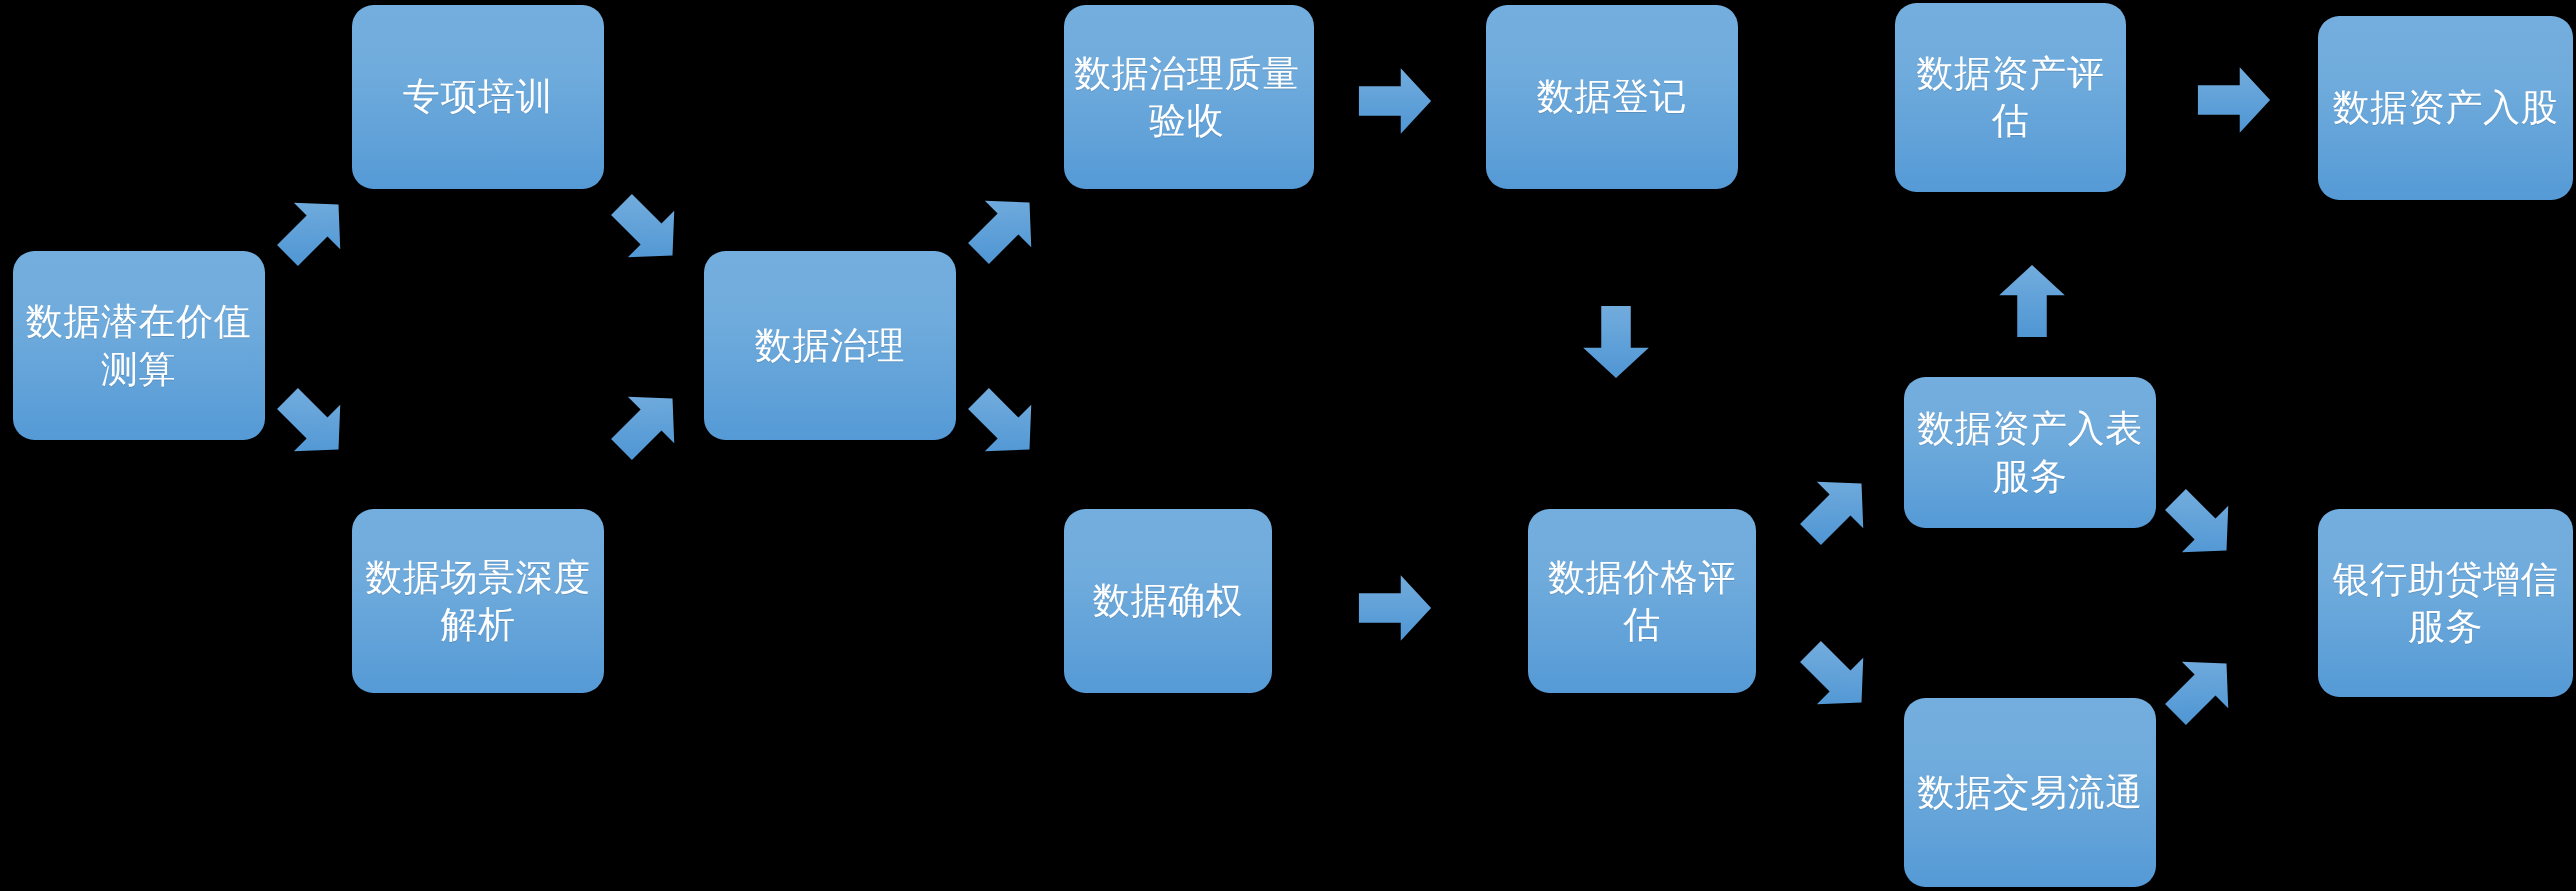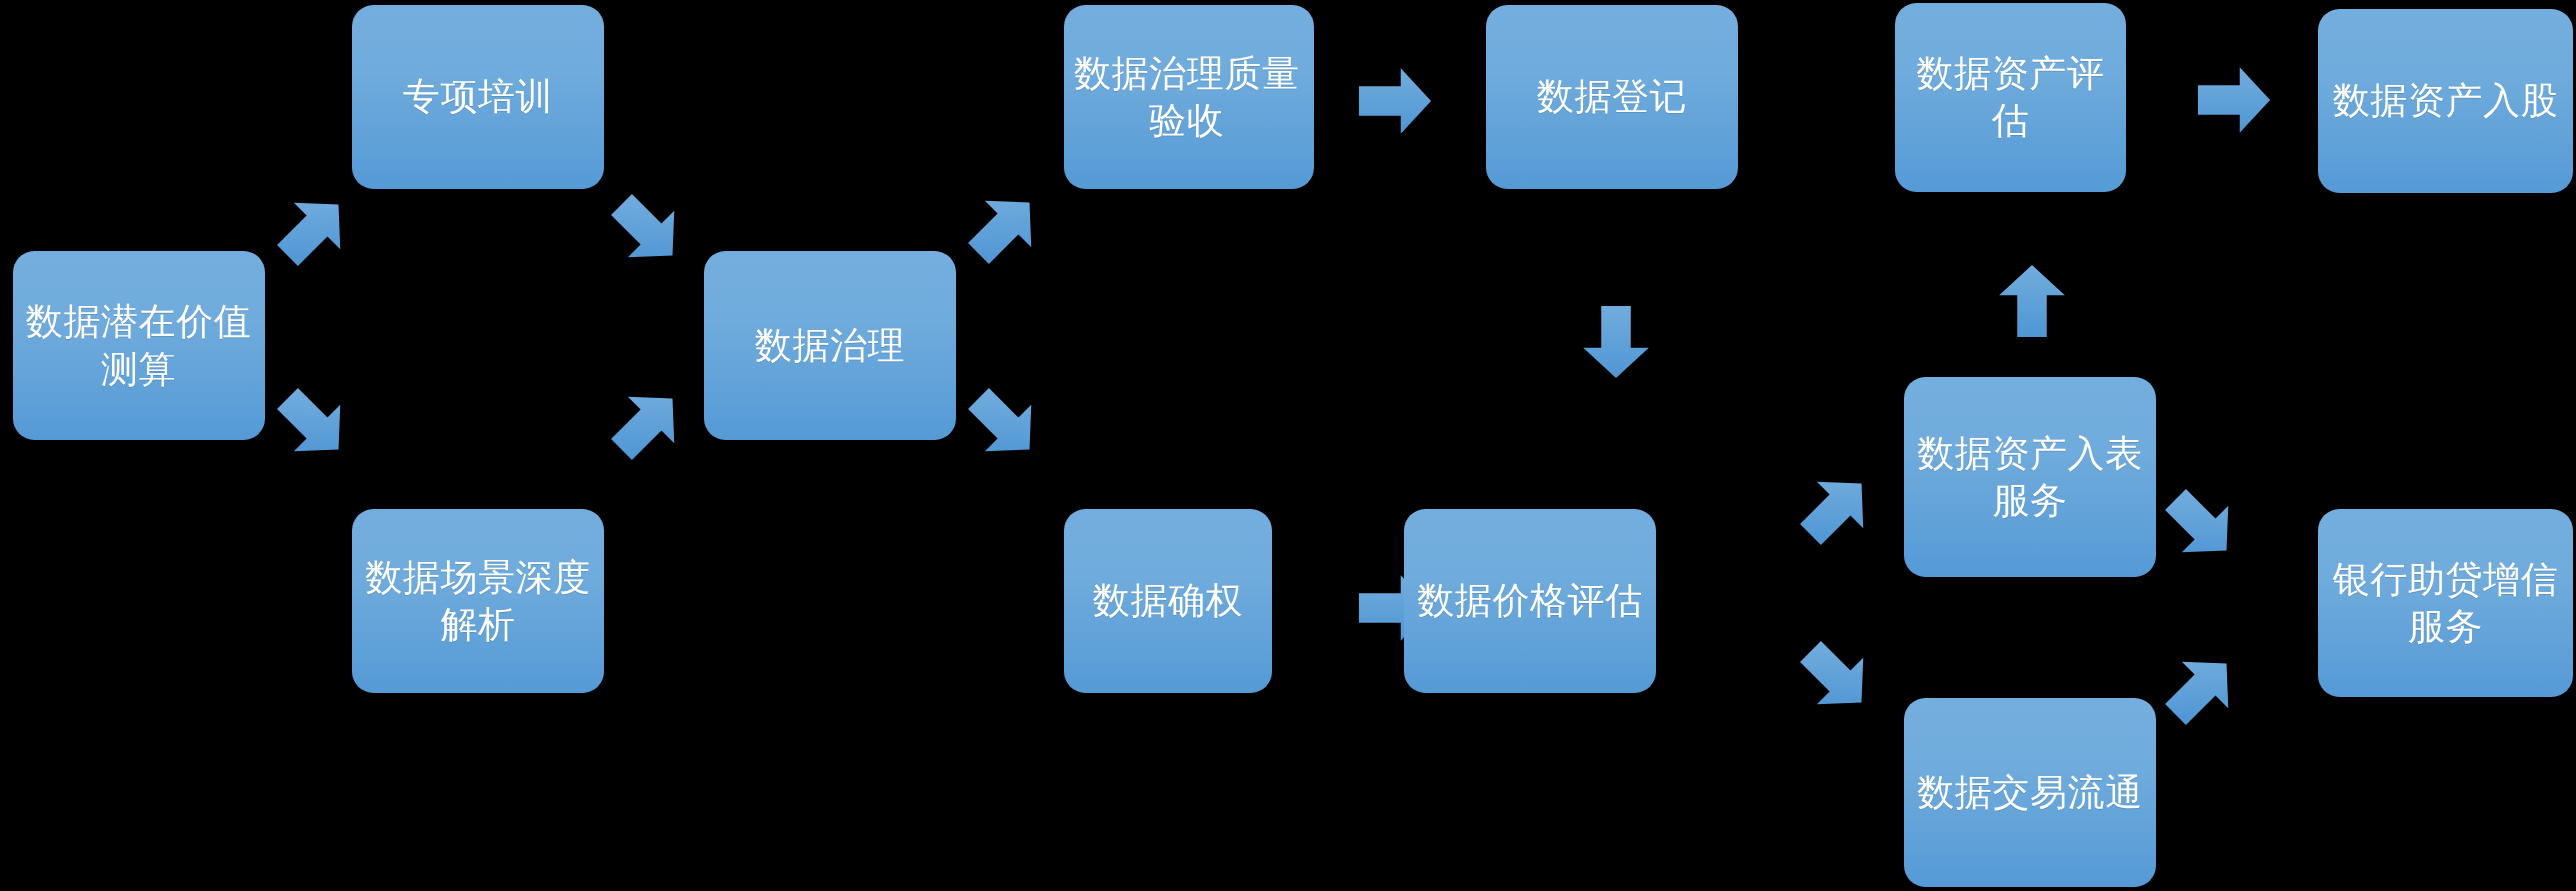--- a/index.html
+++ b/index.html
@@ -228,32 +228,32 @@
     </div>
     <div class="node" style="left: 1064px; top: 5px; width: 250px; height: 184px; padding-left: 8px;">
       <span class="node-label">数据治理质量验收</span>
     </div>
     <div class="node" style="left: 1064px; top: 509px; width: 208px; height: 184px;">
       <span class="node-label">数据确权</span>
     </div>
     <div class="node" style="left: 1486px; top: 5px; width: 252px; height: 184px;">
       <span class="node-label">数据登记</span>
     </div>
-    <div class="node" style="left: 1404px; top: 509px; width: 252px; height: 184px;">
+    <div class="node" style="left: 1528px; top: 509px; width: 228px; height: 184px;">
       <span class="node-label">数据价格评估</span>
     </div>
     <div class="node" style="left: 1895px; top: 2.5px; width: 231px; height: 189px;">
       <span class="node-label">数据资产评估</span>
     </div>
-    <div class="node" style="left: 1904px; top: 377px; width: 252px; height: 200px;">
+    <div class="node" style="left: 1904px; top: 377px; width: 252px; height: 151px;">
       <span class="node-label">数据资产入表服务</span>
     </div>
     <div class="node" style="left: 1904px; top: 698px; width: 252px; height: 189px; align-items: center;">
       <span class="node-label">数据交易流通</span>
     </div>
-    <div class="node" style="left: 2318px; top: 9px; width: 255px; height: 184px;">
+    <div class="node" style="left: 2318px; top: 16px; width: 255px; height: 184px;">
       <span class="node-label">数据资产入股</span>
     </div>
     <div class="node" style="left: 2318px; top: 509px; width: 255px; height: 188px;">
       <span class="node-label">银行助贷增信服务</span>
     </div>
   </div>
 
 
 </body></html>

